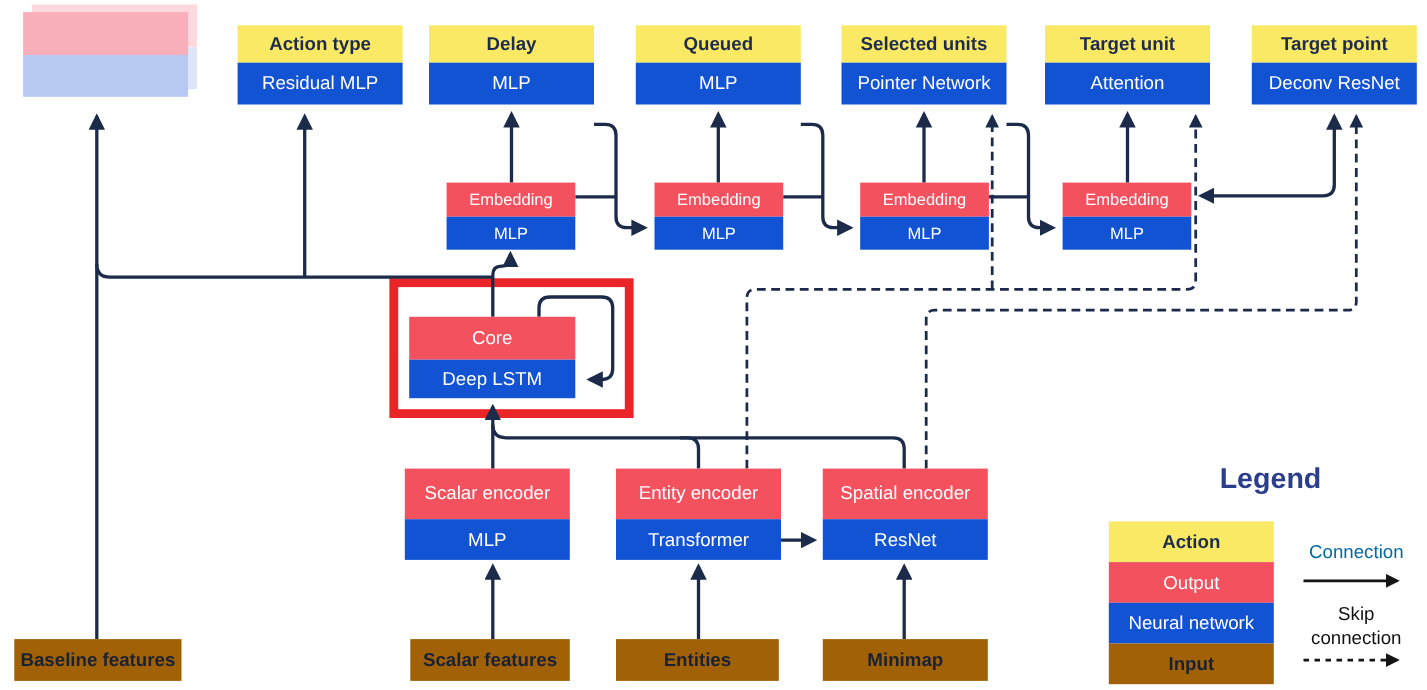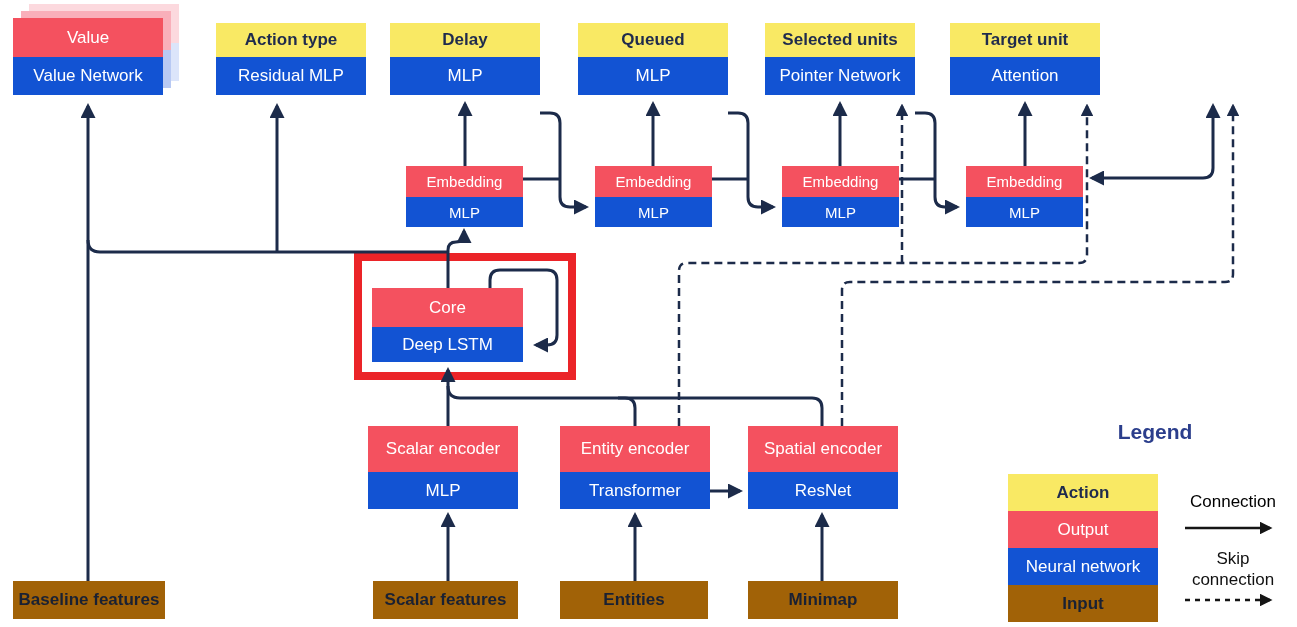--- a/index.html
+++ b/index.html
@@ -10,23 +10,23 @@
   .seg.action{background:#F9E964;color:#1F2B4D;font-weight:600;font-size:17px;}
   .seg.output{background:#F4515F;color:#ffffff;font-weight:500;font-size:17px;}
   .seg.network{background:#1253D3;color:#ffffff;font-weight:500;font-size:17px;}
   .seg.input{background:#a16207;color:#1A2133;font-weight:700;font-size:17px;}
   .seg.small{font-size:15px;}
   .ghost{position:absolute;display:flex;flex-direction:column;z-index:2;}
   #svgLayer{position:absolute;left:0;top:0;z-index:2;}
   #coreHighlight{position:absolute;left:354px;top:253px;width:222px;height:127px;
         border:8px solid #EB2428;box-sizing:border-box;z-index:1;}
   .legend-title{position:absolute;left:1090px;top:420px;width:130px;text-align:center;
-        color:#2B3E8C;font-size:21px;font-weight:600;z-index:3;}
+        color:#2B3E8C;font-size:26px;font-weight:600;z-index:3;}
   .legend-conn{position:absolute;left:1168px;top:492px;width:130px;text-align:center;
-        color:#000000;font-size:17px;font-weight:500;z-index:3;}
+        color:#0369a1;font-size:17px;font-weight:500;z-index:3;}
   .legend-skip{position:absolute;left:1178px;top:548px;width:110px;text-align:center;
         color:#111111;font-size:17px;font-weight:500;line-height:21px;z-index:3;}
 </style>
 </head>
 <body>
 
 <div id="stage">
 
   <div id="coreHighlight"></div>
 
@@ -74,44 +74,44 @@
   </svg>
 
   <div class="ghost" style="left:29px;top:4px;width:150px;">
     <div class="seg" style="height:39px;background:#FCD9DE;"></div>
     <div class="seg" style="height:38px;background:#DCE5FA;"></div>
   </div>
   <div class="ghost" style="left:21px;top:11px;width:150px;">
     <div class="seg" style="height:39px;background:#F9AFBA;"></div>
     <div class="seg" style="height:38px;background:#B8C9F3;"></div>
   </div>
-  <div class="box" style="left:13px;top:18px;width:150px;">
-    <div class="seg output" style="height:39px;">Value</div>
-    <div class="seg network" style="height:38px;">Value Network</div>
-  </div>
 
   <div class="box" style="left:216px;top:23px;width:150px;">
     <div class="seg action" style="height:34px;">Action type</div>
     <div class="seg network" style="height:38px;">Residual MLP</div>
   </div>
   <div class="box" style="left:390px;top:23px;width:150px;">
     <div class="seg action" style="height:34px;">Delay</div>
     <div class="seg network" style="height:38px;">MLP</div>
   </div>
   <div class="box" style="left:578px;top:23px;width:150px;">
     <div class="seg action" style="height:34px;">Queued</div>
     <div class="seg network" style="height:38px;">MLP</div>
   </div>
   <div class="box" style="left:765px;top:23px;width:150px;">
     <div class="seg action" style="height:34px;">Selected units</div>
     <div class="seg network" style="height:38px;">Pointer Network</div>
   </div>
   <div class="box" style="left:950px;top:23px;width:150px;">
     <div class="seg action" style="height:34px;">Target unit</div>
     <div class="seg network" style="height:38px;">Attention</div>
+  </div>
+  <div class="box" style="left:1138px;top:23px;width:150px;">
+    <div class="seg action" style="height:34px;">Target point</div>
+    <div class="seg network" style="height:38px;">Deconv ResNet</div>
   </div>
 
   <div class="box" style="left:406px;top:166px;width:117px;">
     <div class="seg output small" style="height:31px;">Embedding</div>
     <div class="seg network small" style="height:30px;">MLP</div>
   </div>
   <div class="box" style="left:595px;top:166px;width:117px;">
     <div class="seg output small" style="height:31px;">Embedding</div>
     <div class="seg network small" style="height:30px;">MLP</div>
   </div>

